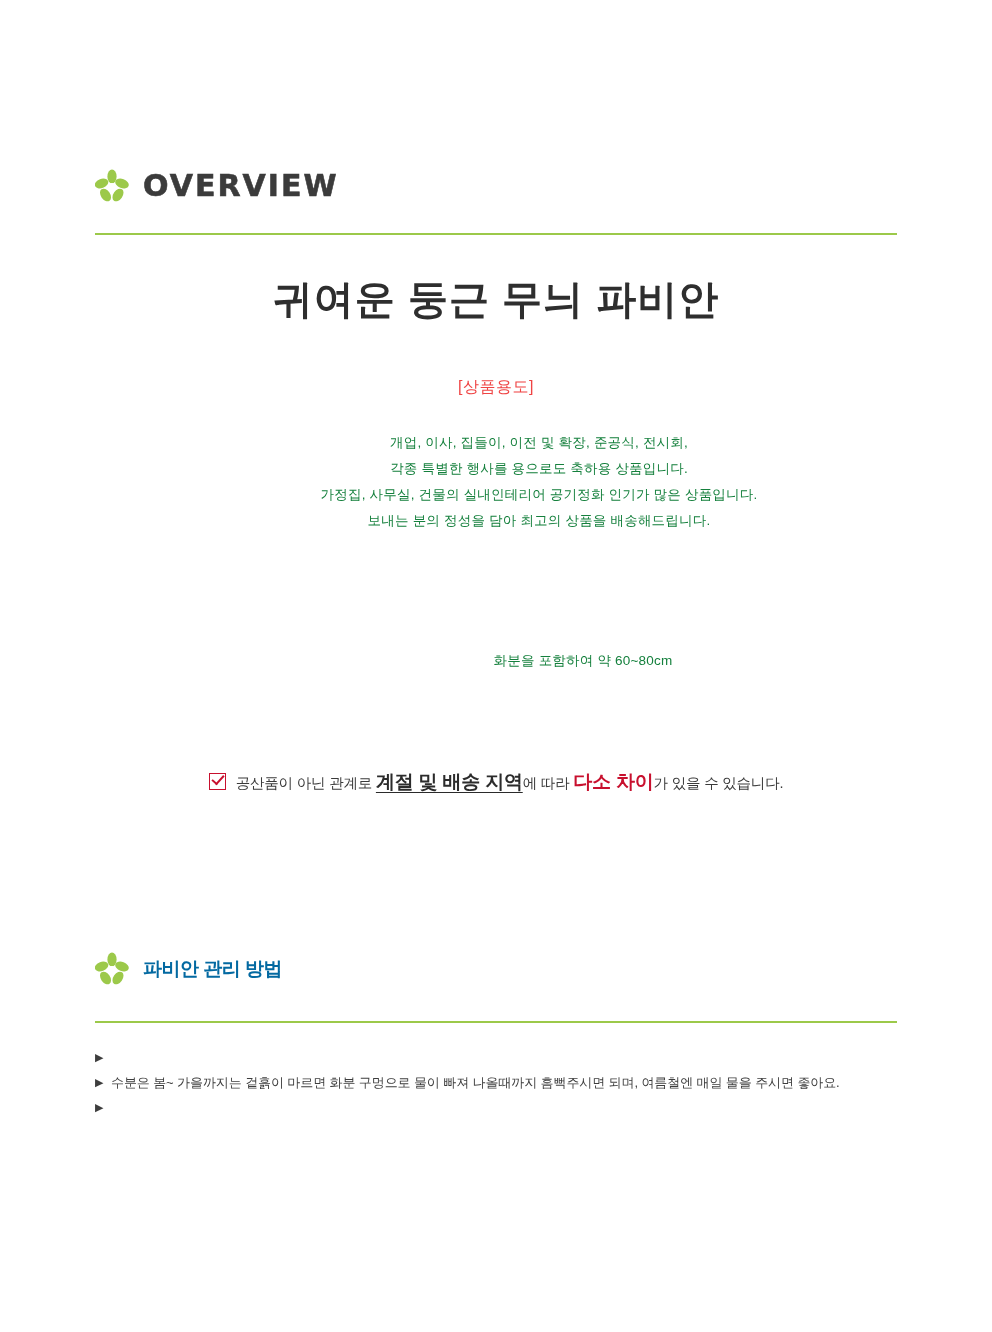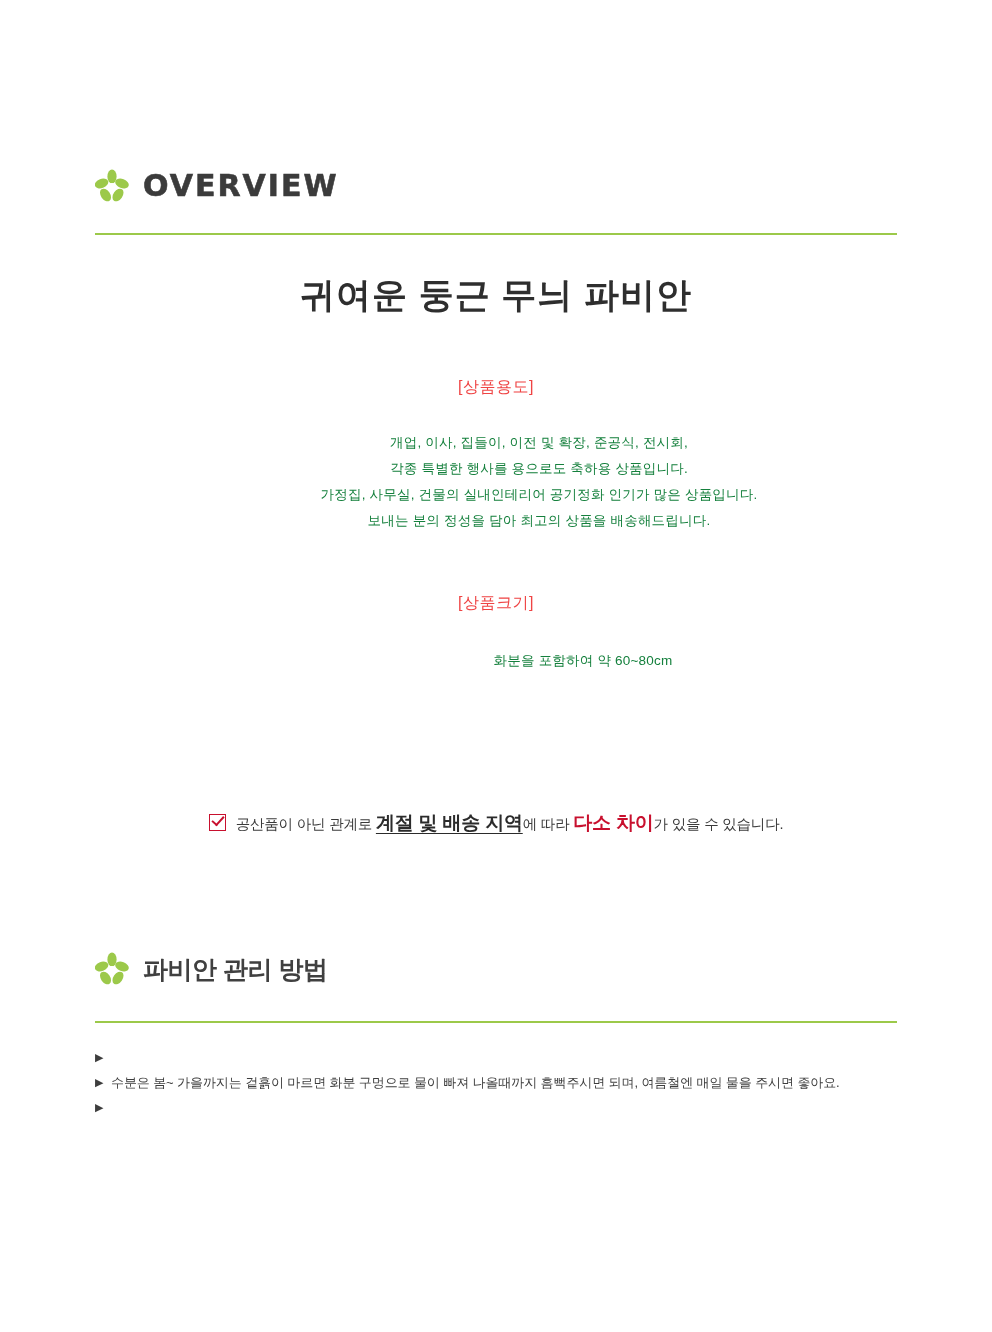--- a/index.html
+++ b/index.html
@@ -44,44 +44,44 @@
 
   .overview-title {
     font-family: "DejaVu Sans", sans-serif;
     font-weight: bold;
     font-size: 30px;
     letter-spacing: 2px;
     color: #3b3b3b;
     -webkit-text-stroke: 0.6px #3b3b3b;
   }
   .care-title {
-    font-size: 25px;
-    font-weight: bold;
-    color: #404040;
+    font-size: 19px;
+    font-weight: bold;
+    color: #0369a1;
     letter-spacing: -0.5px;
   }
 
   .rule {
     position: absolute;
     left: 95px;
     width: 802px;
     height: 2px;
     background: #9cc94a;
   }
   #rule-overview { top: 233px; }
   #rule-care { top: 1021px; }
 
   
   .product-title {
     position: absolute;
     left: 0;
     top: 272px;
     width: 992px;
     text-align: center;
-    font-size: 35px;
+    font-size: 40px;
     font-weight: bold;
     color: #2e2e2e;
     letter-spacing: 1px;
   }
 
   
   .block-label {
     position: absolute;
     left: 0;
     width: 992px;
@@ -104,21 +104,21 @@
     letter-spacing: 0.2px;
     margin-left: 43px;
   }
   #usage-lines { top: 430px; }
   #size-lines  { top: 648px; padding-left: 44px; }
 
   
   .notice {
     position: absolute;
     left: 0;
-    top: 810px;
+    top: 769px;
     width: 992px;
     text-align: center;
     font-size: 14.5px;
     color: #3a3a3a;
     letter-spacing: -0.2px;
   }
   .notice .check {
     display: inline-block;
     width: 15px;
     height: 15px;
@@ -198,21 +198,20 @@
   <div class="product-title">귀여운 둥근 무늬 파비안</div>
 
   <div class="block-label" id="label-usage">[상품용도]</div>
   <div class="body-lines" id="usage-lines">
     <div>개업, 이사, 집들이, 이전 및 확장, 준공식, 전시회,</div>
     <div>각종 특별한 행사를 용으로도 축하용 상품입니다.</div>
     <div>가정집, 사무실, 건물의 실내인테리어 공기정화 인기가 많은 상품입니다.</div>
     <div>보내는 분의 정성을 담아 최고의 상품을 배송해드립니다.</div>
   </div>
 
-  <div class="block-label" id="label-size">[상품크기]</div>
   <div class="body-lines" id="size-lines">
     <div>화분을 포함하여 약 60~80cm</div>
   </div>
 
   <div class="notice">
     <span class="check"></span><span>공산품이 아닌 관계로 </span><span class="emph-underline">계절 및 배송 지역</span><span>에 따라 </span><span class="emph-red">다소 차이</span><span>가 있을 수 있습니다.</span>
   </div>
 
   <div class="section-head" id="care-head">
     <span class="flower-icon">

